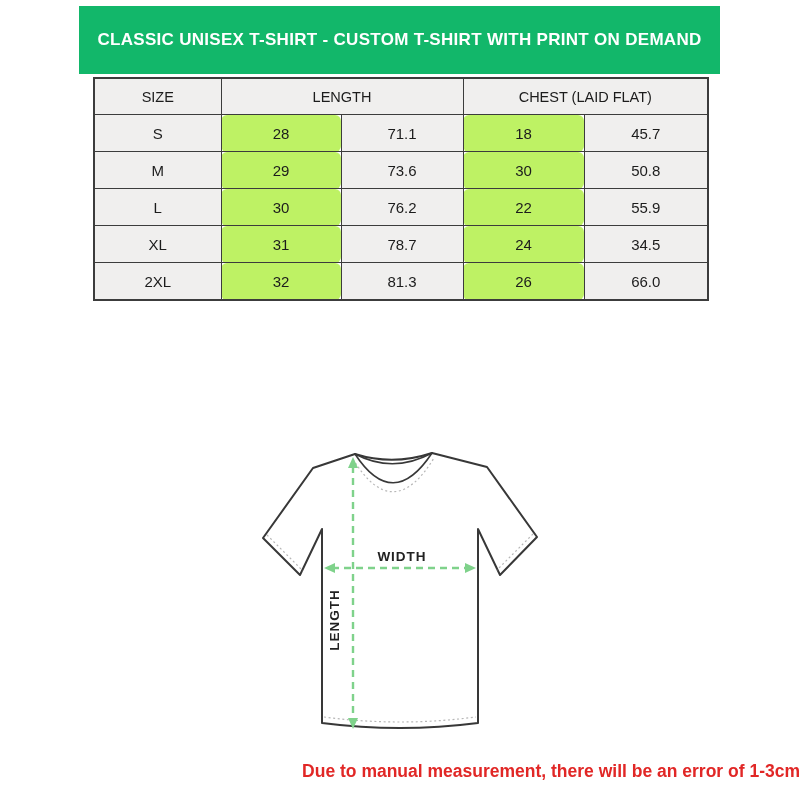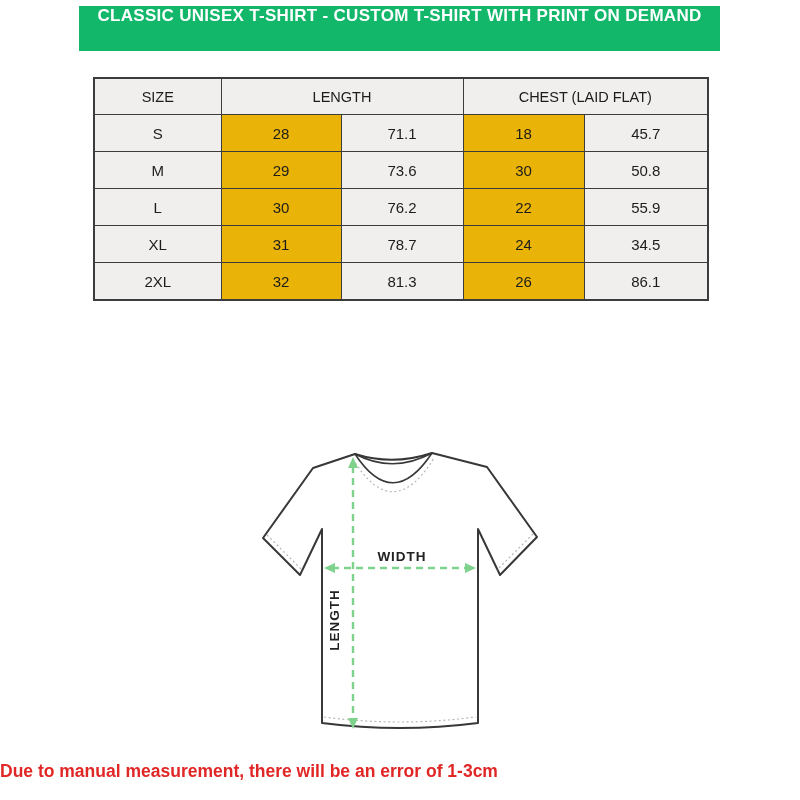--- a/index.html
+++ b/index.html
@@ -2,55 +2,55 @@
 <html style="--banner-green: #12b76a; --arrow-green: #7fd28b; --note-red: #e12726; --cell-gray: #f0efee; --border-dark: #3c3c3c;"><head>
 <meta charset="utf-8">
 <style>
   html,body{margin:0;padding:0;}
   body{
     width:800px;height:800px;position:relative;background:#ffffff;
     font-family:"Liberation Sans", sans-serif;overflow:hidden;
   }
 
   .banner{
-    position:absolute;left:79px;top:6px;width:641px;height:45px;
+    position:absolute;left:79px;top:6px;width:641px;height:68px;
     background:var(--banner-green,#12b76a);
-    display:flex;align-items:flex-start;justify-content:center;
+    display:flex;align-items:center;justify-content:center;
   }
   .banner span{
     color:#ffffff;font-weight:bold;font-size:17px;letter-spacing:.3px;
     white-space:nowrap;
   }
 
   table.size-table{
     position:absolute;left:93px;top:77px;width:614px;
     border-collapse:collapse;table-layout:fixed;
     border:2px solid var(--border-dark,#3c3c3c);
     font-size:15px;color:#1c1c1c;text-align:center;
   }
   .size-table th,.size-table td{
     border:1.5px solid var(--border-dark,#3c3c3c);
     height:36px;padding:0;vertical-align:middle;
     font-weight:normal;
   }
   .size-table thead th{height:35px;font-size:14.5px;}
   .c-gray{background:var(--cell-gray,#f0efee);}
-  .c-white{background:#eab308;}
+  .c-white{background:#bef264;border-radius:6px;}
 
   .shirt-wrap{position:absolute;left:250px;top:440px;width:300px;height:300px;}
 
   .outline{fill:#ffffff;stroke:#383838;stroke-width:2;stroke-linejoin:round;stroke-linecap:round;}
   .thin{fill:none;stroke:#383838;stroke-width:1.6;stroke-linecap:round;}
   .stitch{fill:none;stroke:#b7b7b7;stroke-width:1.2;stroke-dasharray:2 2.6;}
   .garrow{stroke:var(--arrow-green,#7fd28b);stroke-width:2.4;stroke-dasharray:7 5;fill:none;}
   .ghead{fill:var(--arrow-green,#7fd28b);stroke:none;}
   .dlabel{font-family:"Liberation Sans",sans-serif;font-size:13.5px;font-weight:bold;letter-spacing:1px;fill:#222222;}
 
   .note{
-    position:absolute;left:0;top:761px;width:800px;text-align:left;
+    position:absolute;left:0;top:761px;width:800px;text-align:right;
     color:var(--note-red,#e12726);font-weight:bold;font-size:17.5px;
   }
 </style>
 </head>
 <body>
 
 <div class="banner">
   <span>CLASSIC UNISEX T-SHIRT - CUSTOM T-SHIRT WITH PRINT ON DEMAND</span>
 </div>
 
@@ -96,21 +96,21 @@
       <td class="c-white">31</td>
       <td class="c-gray">78.7</td>
       <td class="c-white">24</td>
       <td class="c-gray">34.5</td>
     </tr>
     <tr>
       <td class="c-gray">2XL</td>
       <td class="c-white">32</td>
       <td class="c-gray">81.3</td>
       <td class="c-white">26</td>
-      <td class="c-gray">86.1</td>
+      <td class="c-gray">66.0</td>
     </tr>
   </tbody>
 </table>
 
 <div class="shirt-wrap">
   <svg width="300" height="300" viewBox="0 0 300 300">
 
     <path class="outline" d="M105,14 L63,28 L13,98 L50,135 L72,89 L72,283
          Q150,293 228,283 L228,89 L250,135 L287,97 L237,27 L182,13
          Q143,26 105,14 Z"></path>

